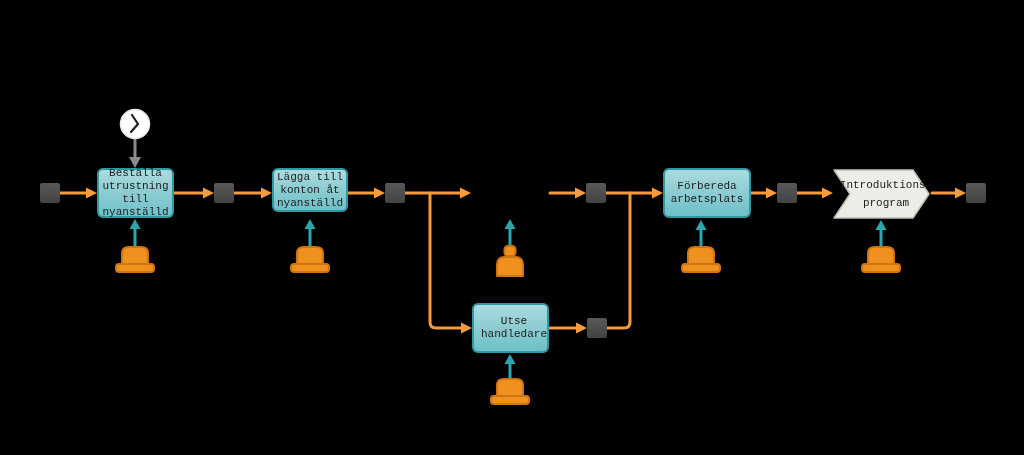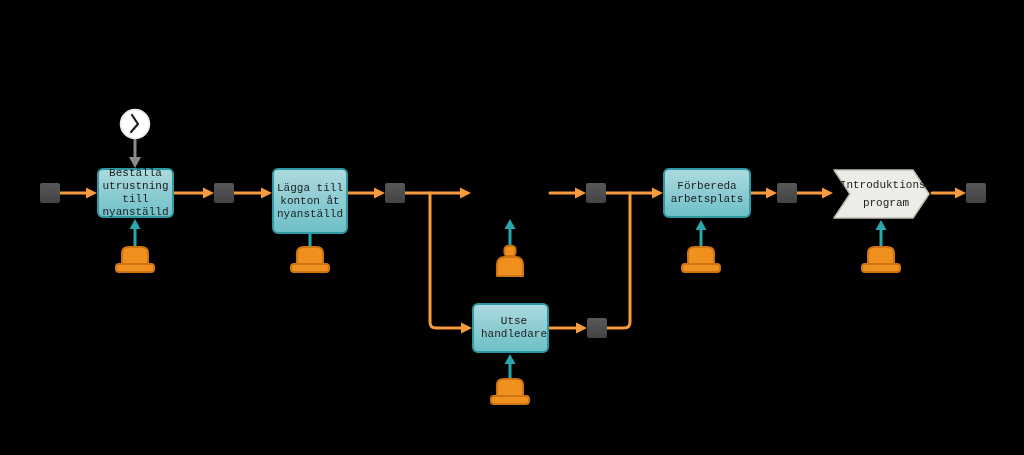--- a/index.html
+++ b/index.html
@@ -128,21 +128,21 @@
   <div class="cnode" style="left:586px;top:147px;"></div>
   <div class="cnode" style="left:587px;top:282px;"></div>
   <div class="cnode" style="left:777px;top:147px;"></div>
   <div class="cnode" style="left:966px;top:147px;"></div>
 
   <div class="task" style="left:97px;top:132px;width:77px;height:50px;">
     <span>Beställa
 utrustning till
 nyanställd</span>
   </div>
-  <div class="task" style="left:272px;top:132px;width:76px;height:66px;">
+  <div class="task" style="left:272px;top:132px;width:76px;height:44px;">
     <span>Lägga till
 konton åt
 nyanställd</span>
   </div>
   <div class="task" style="left:472px;top:267px;width:77px;height:50px;justify-content:flex-end;">
     <span>Utse
 handledare</span>
   </div>
   <div class="task" style="left:663px;top:132px;width:88px;height:50px;">
     <span>Förbereda

